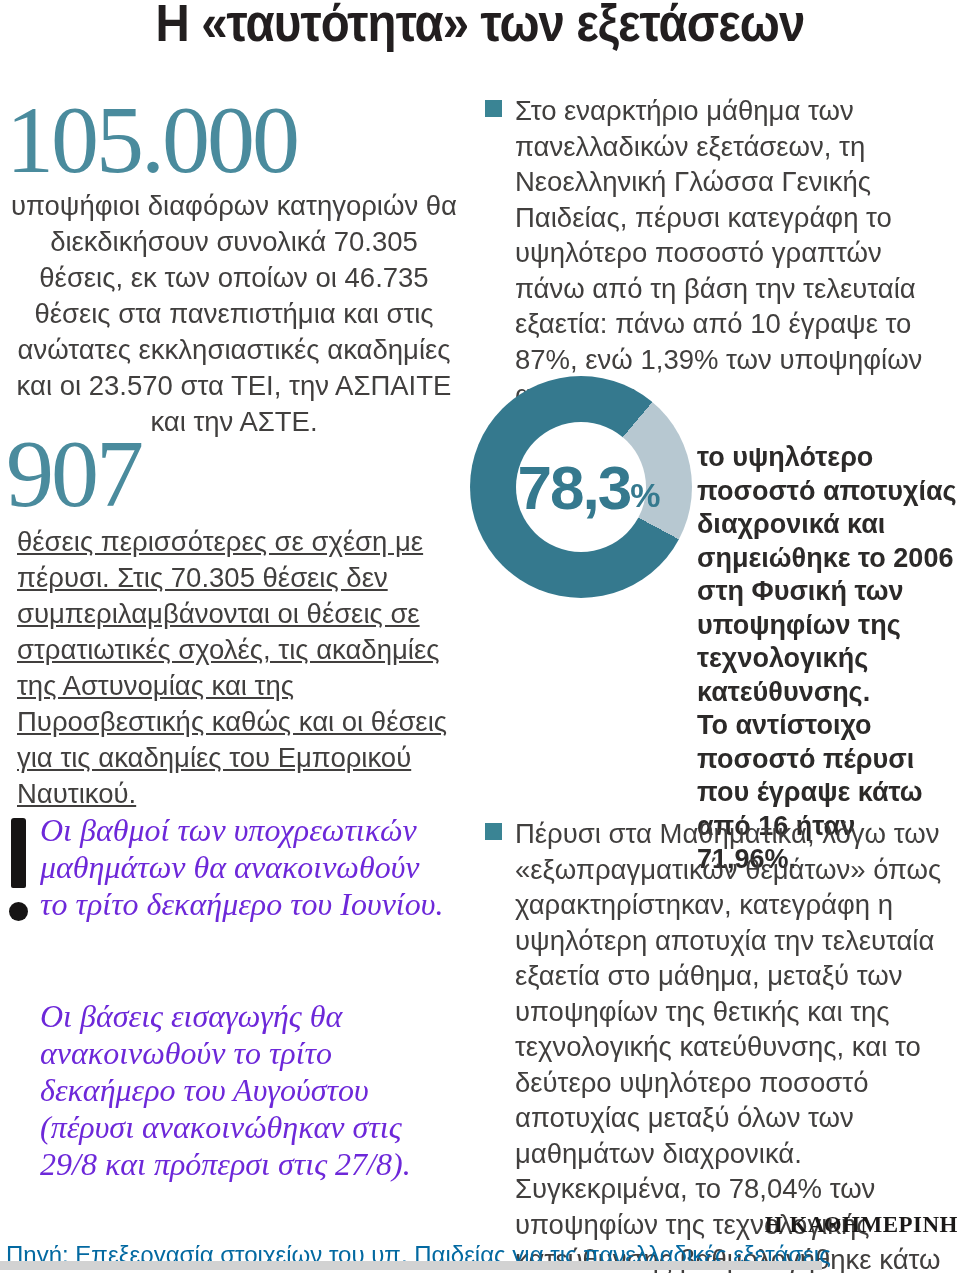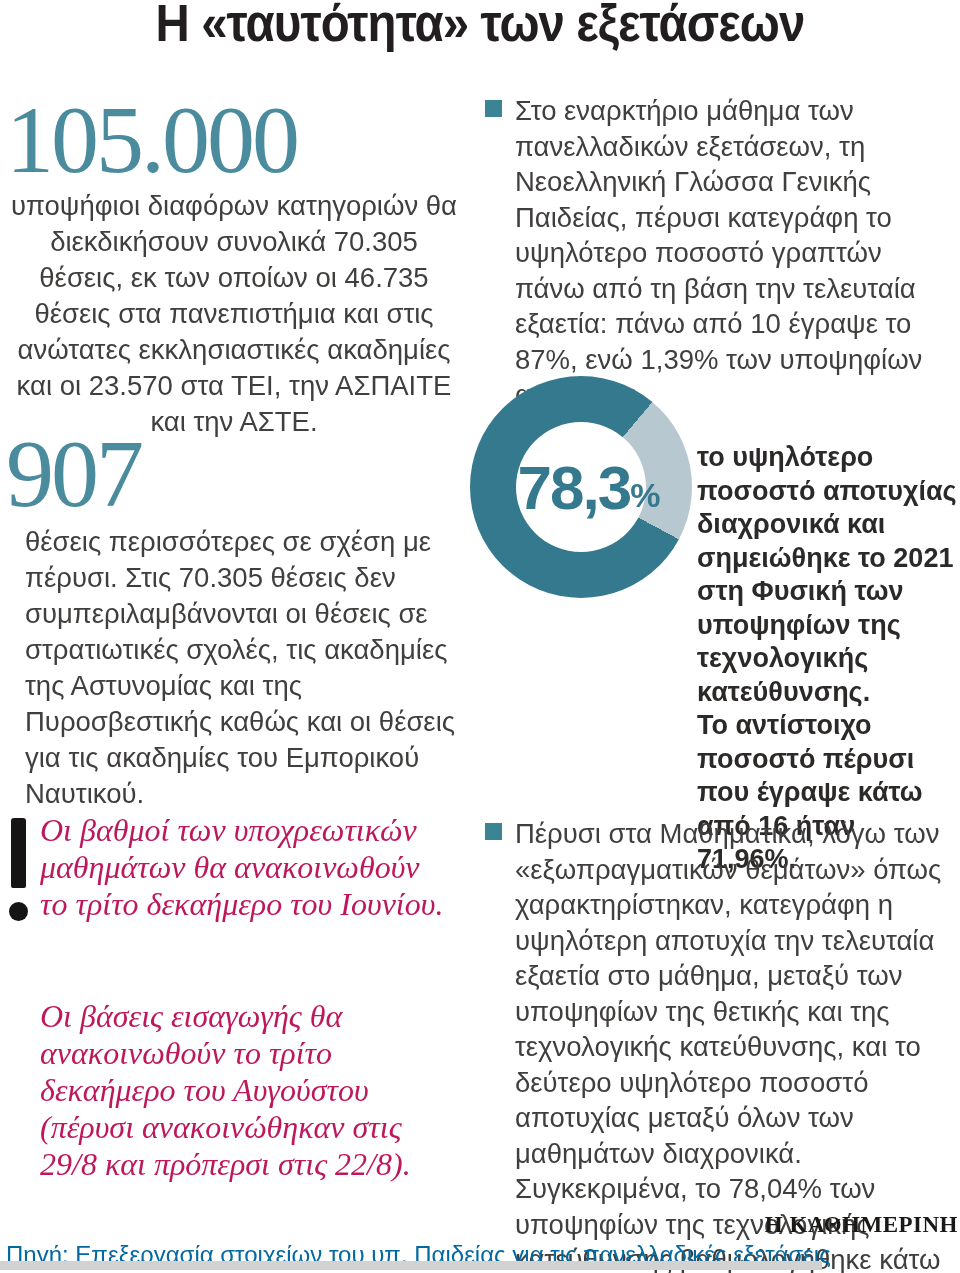--- a/index.html
+++ b/index.html
@@ -13,33 +13,33 @@
     transform:scaleX(.93);transform-origin:center top;
   }
   .num{
     position:absolute;font-family:"Liberation Serif",serif;color:#4a8b9d;
     font-size:96px;line-height:1;letter-spacing:-3px;
   }
   .num1{left:6px;top:92px;}
   .num2{left:6px;top:426px;}
   .para{position:absolute;font-size:27.5px;line-height:36px;color:#413f3e;}
   .p1{left:8px;top:188px;width:452px;text-align:center;}
-  .p2{left:25px;top:524px;width:452px;}
+  .p2{left:17px;top:524px;width:452px;text-decoration:underline;}
   .b1{left:515px;top:93px;width:442px;line-height:35.5px;}
   .b2{left:515px;top:816px;width:442px;line-height:35.5px;}
   .sq{position:absolute;width:17px;height:17px;background:#3a8494;}
   .sq1{left:485px;top:100px;}
   .sq2{left:485px;top:823px;}
   .bang{position:absolute;left:8px;top:818px;width:22px;height:100px;}
   .bang .bar{position:absolute;left:3px;top:0;width:15px;height:70px;background:#161414;border-radius:3px 3px 2px 2px;}
   .bang .dot{position:absolute;left:1px;top:84px;width:19px;height:19px;border-radius:50%;background:#161414;}
   .note{
     position:absolute;left:40px;width:414px;
     font-family:"Liberation Serif",serif;font-style:italic;
-    color:#be185d;font-size:32px;line-height:37px;
+    color:#6d28d9;font-size:32px;line-height:37px;
   }
   .n1{top:812px;}
   .n2{top:998px;}
   .donut{position:absolute;left:470px;top:376px;width:222px;height:222px;border-radius:50%;}
   .donut .hole{position:absolute;left:46px;top:46px;width:130px;height:130px;border-radius:50%;background:#fff;}
   .dlabel{position:absolute;left:0;top:0;right:0;bottom:0;display:flex;align-items:center;justify-content:center;color:#35798e;}
   .dnum{font-size:62px;font-weight:bold;letter-spacing:-2px;margin-left:16px;}
   .dpct{font-size:34px;font-weight:bold;margin-top:16px;}
   .caption{
     position:absolute;left:697px;top:441px;width:263px;
@@ -71,30 +71,30 @@
 
   <div class="donut" id="donut" style="background: conic-gradient(rgb(53, 121, 142) 0deg, rgb(53, 121, 142) 40deg, rgb(183, 200, 209) 40deg, rgb(183, 200, 209) 118.12deg, rgb(53, 121, 142) 118.12deg, rgb(53, 121, 142) 360deg);">
     <div class="hole"></div>
     <div class="dlabel">
       <span class="dnum">78,3</span>
         <span class="dpct">%</span>
     </div>
   </div>
 
   <div class="caption">
-    <div>το υψηλότερο ποσοστό αποτυχίας διαχρονικά και σημειώθηκε το 2021 στη Φυσική των υποψηφίων της τεχνολογικής κατεύθυνσης.</div>
+    <div>το υψηλότερο ποσοστό αποτυχίας διαχρονικά και σημειώθηκε το 2006 στη Φυσική των υποψηφίων της τεχνολογικής κατεύθυνσης.</div>
     <div>Το αντίστοιχο ποσοστό πέρυσι που έγραψε κάτω από 16 ήταν 71,96%.</div>
   </div>
 
   <div class="bang">
     <div class="bar"></div>
     <div class="dot"></div>
   </div>
   <div class="note n1">Οι βαθμοί των υποχρεωτικών μαθημάτων θα ανακοινωθούν το τρίτο δεκαήμερο του Ιουνίου.</div>
-  <div class="note n2">Οι βάσεις εισαγωγής θα ανακοινωθούν το τρίτο δεκαήμερο του Αυγούστου (πέρυσι ανακοινώθηκαν στις 29/8 και πρόπερσι στις 22/8).</div>
+  <div class="note n2">Οι βάσεις εισαγωγής θα ανακοινωθούν το τρίτο δεκαήμερο του Αυγούστου (πέρυσι ανακοινώθηκαν στις 29/8 και πρόπερσι στις 27/8).</div>
 
   <div class="sq sq2"></div>
   <div class="para b2">Πέρυσι στα Μαθηματικά, λόγω των «εξωπραγματικών θεμάτων» όπως χαρακτηρίστηκαν, κατεγράφη η υψηλότερη αποτυχία την τελευταία εξαετία στο μάθημα, μεταξύ των υποψηφίων της θετικής και της τεχνολογικής κατεύθυνσης, και το δεύτερο υψηλότερο ποσοστό αποτυχίας μεταξύ όλων των μαθημάτων διαχρονικά. Συγκεκριμένα, το 78,04% των υποψηφίων της τεχνολογικής κατεύθυνσης βαθμολογήθηκε κάτω από τη βάση.</div>
 
   <div class="source">Πηγή: Επεξεργασία στοιχείων του υπ. Παιδείας για τις πανελλαδικές εξετάσεις</div>
   <div class="fbar"></div>
   <div class="brand">Η ΚΑΘΗΜΕΡΙΝΗ</div>
 
 </div>
 

